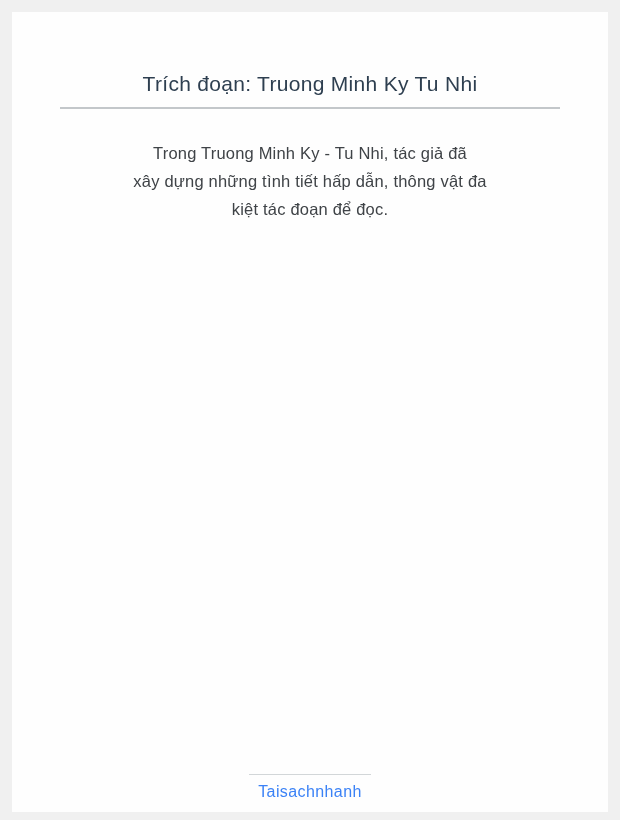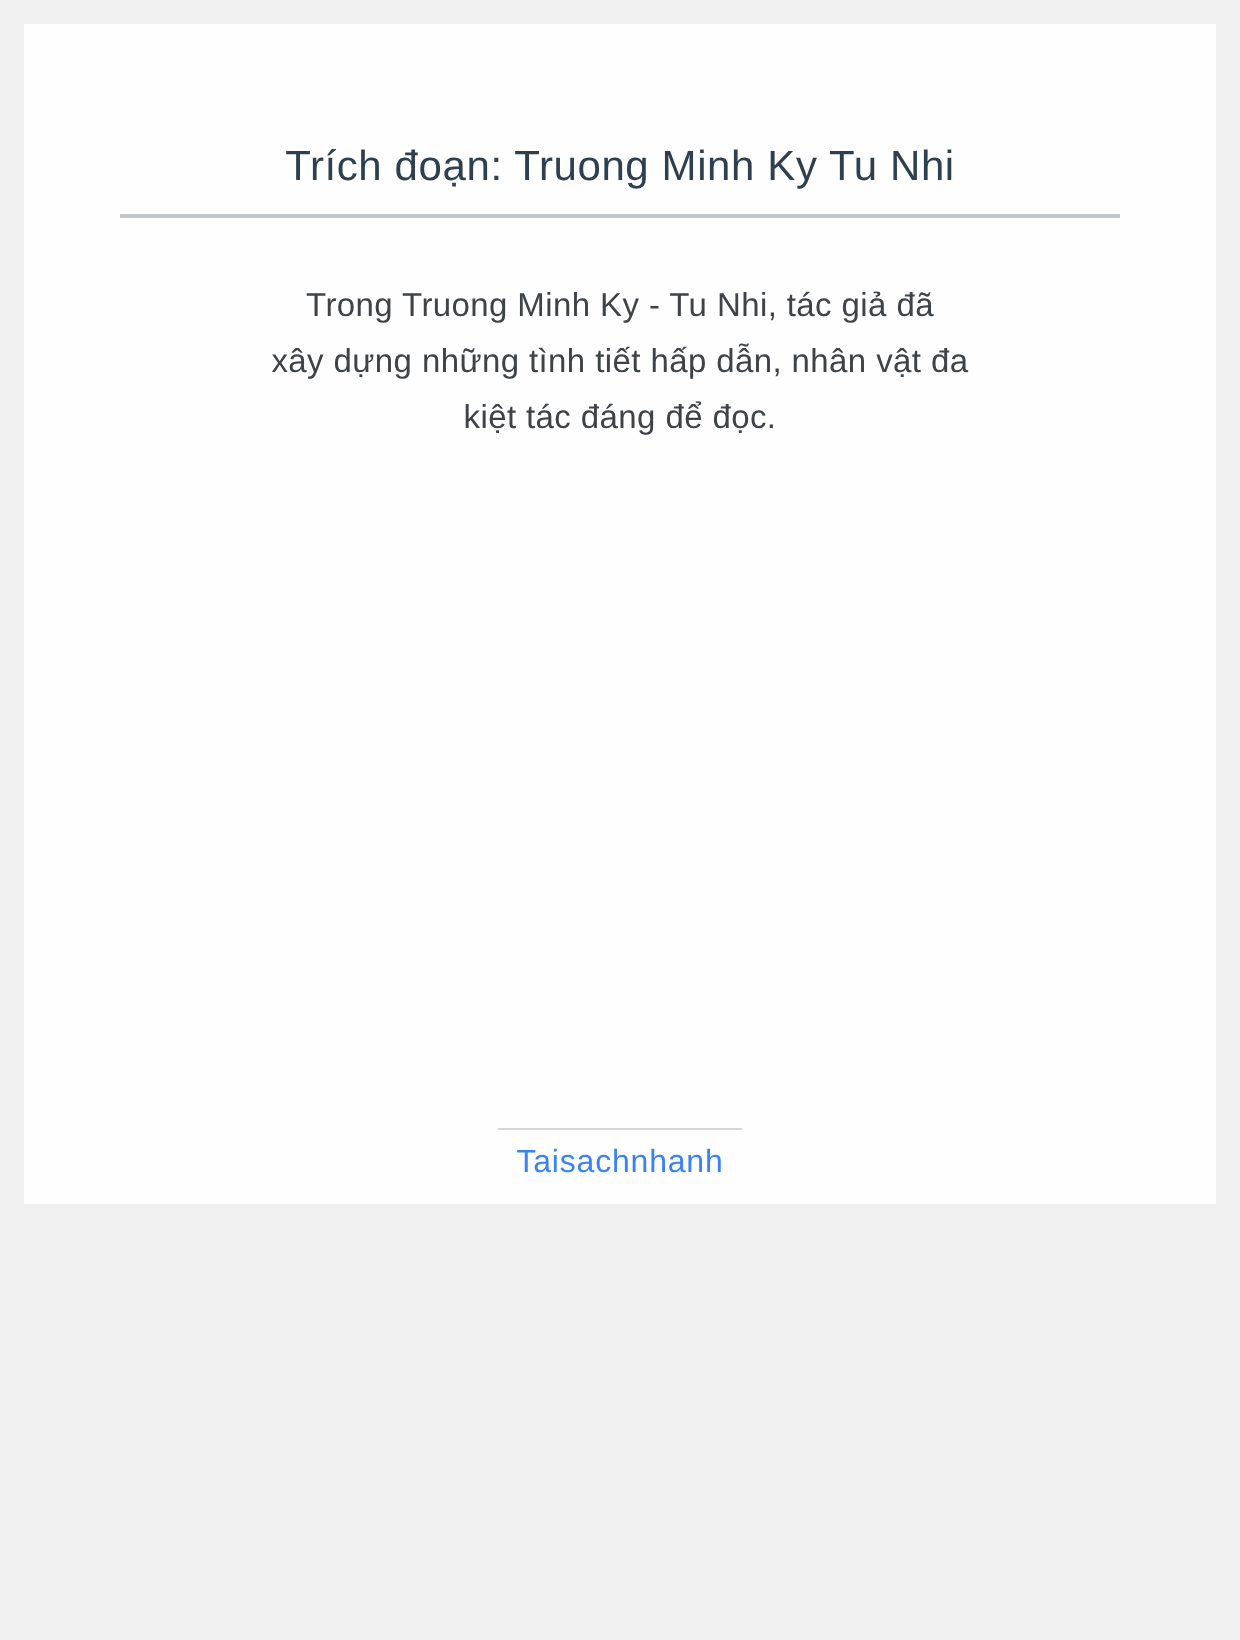--- a/index.html
+++ b/index.html
@@ -9,21 +9,21 @@
   body {
     width: 620px;
     height: 820px;
     background: #f0f0f0;
     font-family: "Liberation Sans", "DejaVu Sans", sans-serif;
     overflow: hidden;
   }
   .page {
     box-sizing: border-box;
     width: 596px;
-    height: 590px;
+    height: 800px;
     margin: 12px auto;
     background: #fefefe;
     padding: 0 48px;
     display: flex;
     flex-direction: column;
   }
   .title {
     margin: 59px 0 0 0;
     font-size: 21px;
     font-weight: normal;
@@ -68,21 +68,21 @@
 <body>
 
 <div class="page">
 
   <h1 class="title">Trích đoạn: Truong Minh Ky Tu Nhi</h1>
 
   <hr class="title-divider">
 
   <div class="excerpt">
     <p>Trong Truong Minh Ky - Tu Nhi, tác giả đã</p>
-    <p>xây dựng những tình tiết hấp dẫn, nhân vật đa</p>
-    <p>kiệt tác đáng để đọc.</p>
+    <p>xây dựng những tình tiết hấp dẫn, thông vật đa</p>
+    <p>kiệt tác đoạn để đọc.</p>
   </div>
 
   <div class="footer">
     <span>Taisachnhanh</span>
   </div>
 
 </div>
 
 </body></html>

